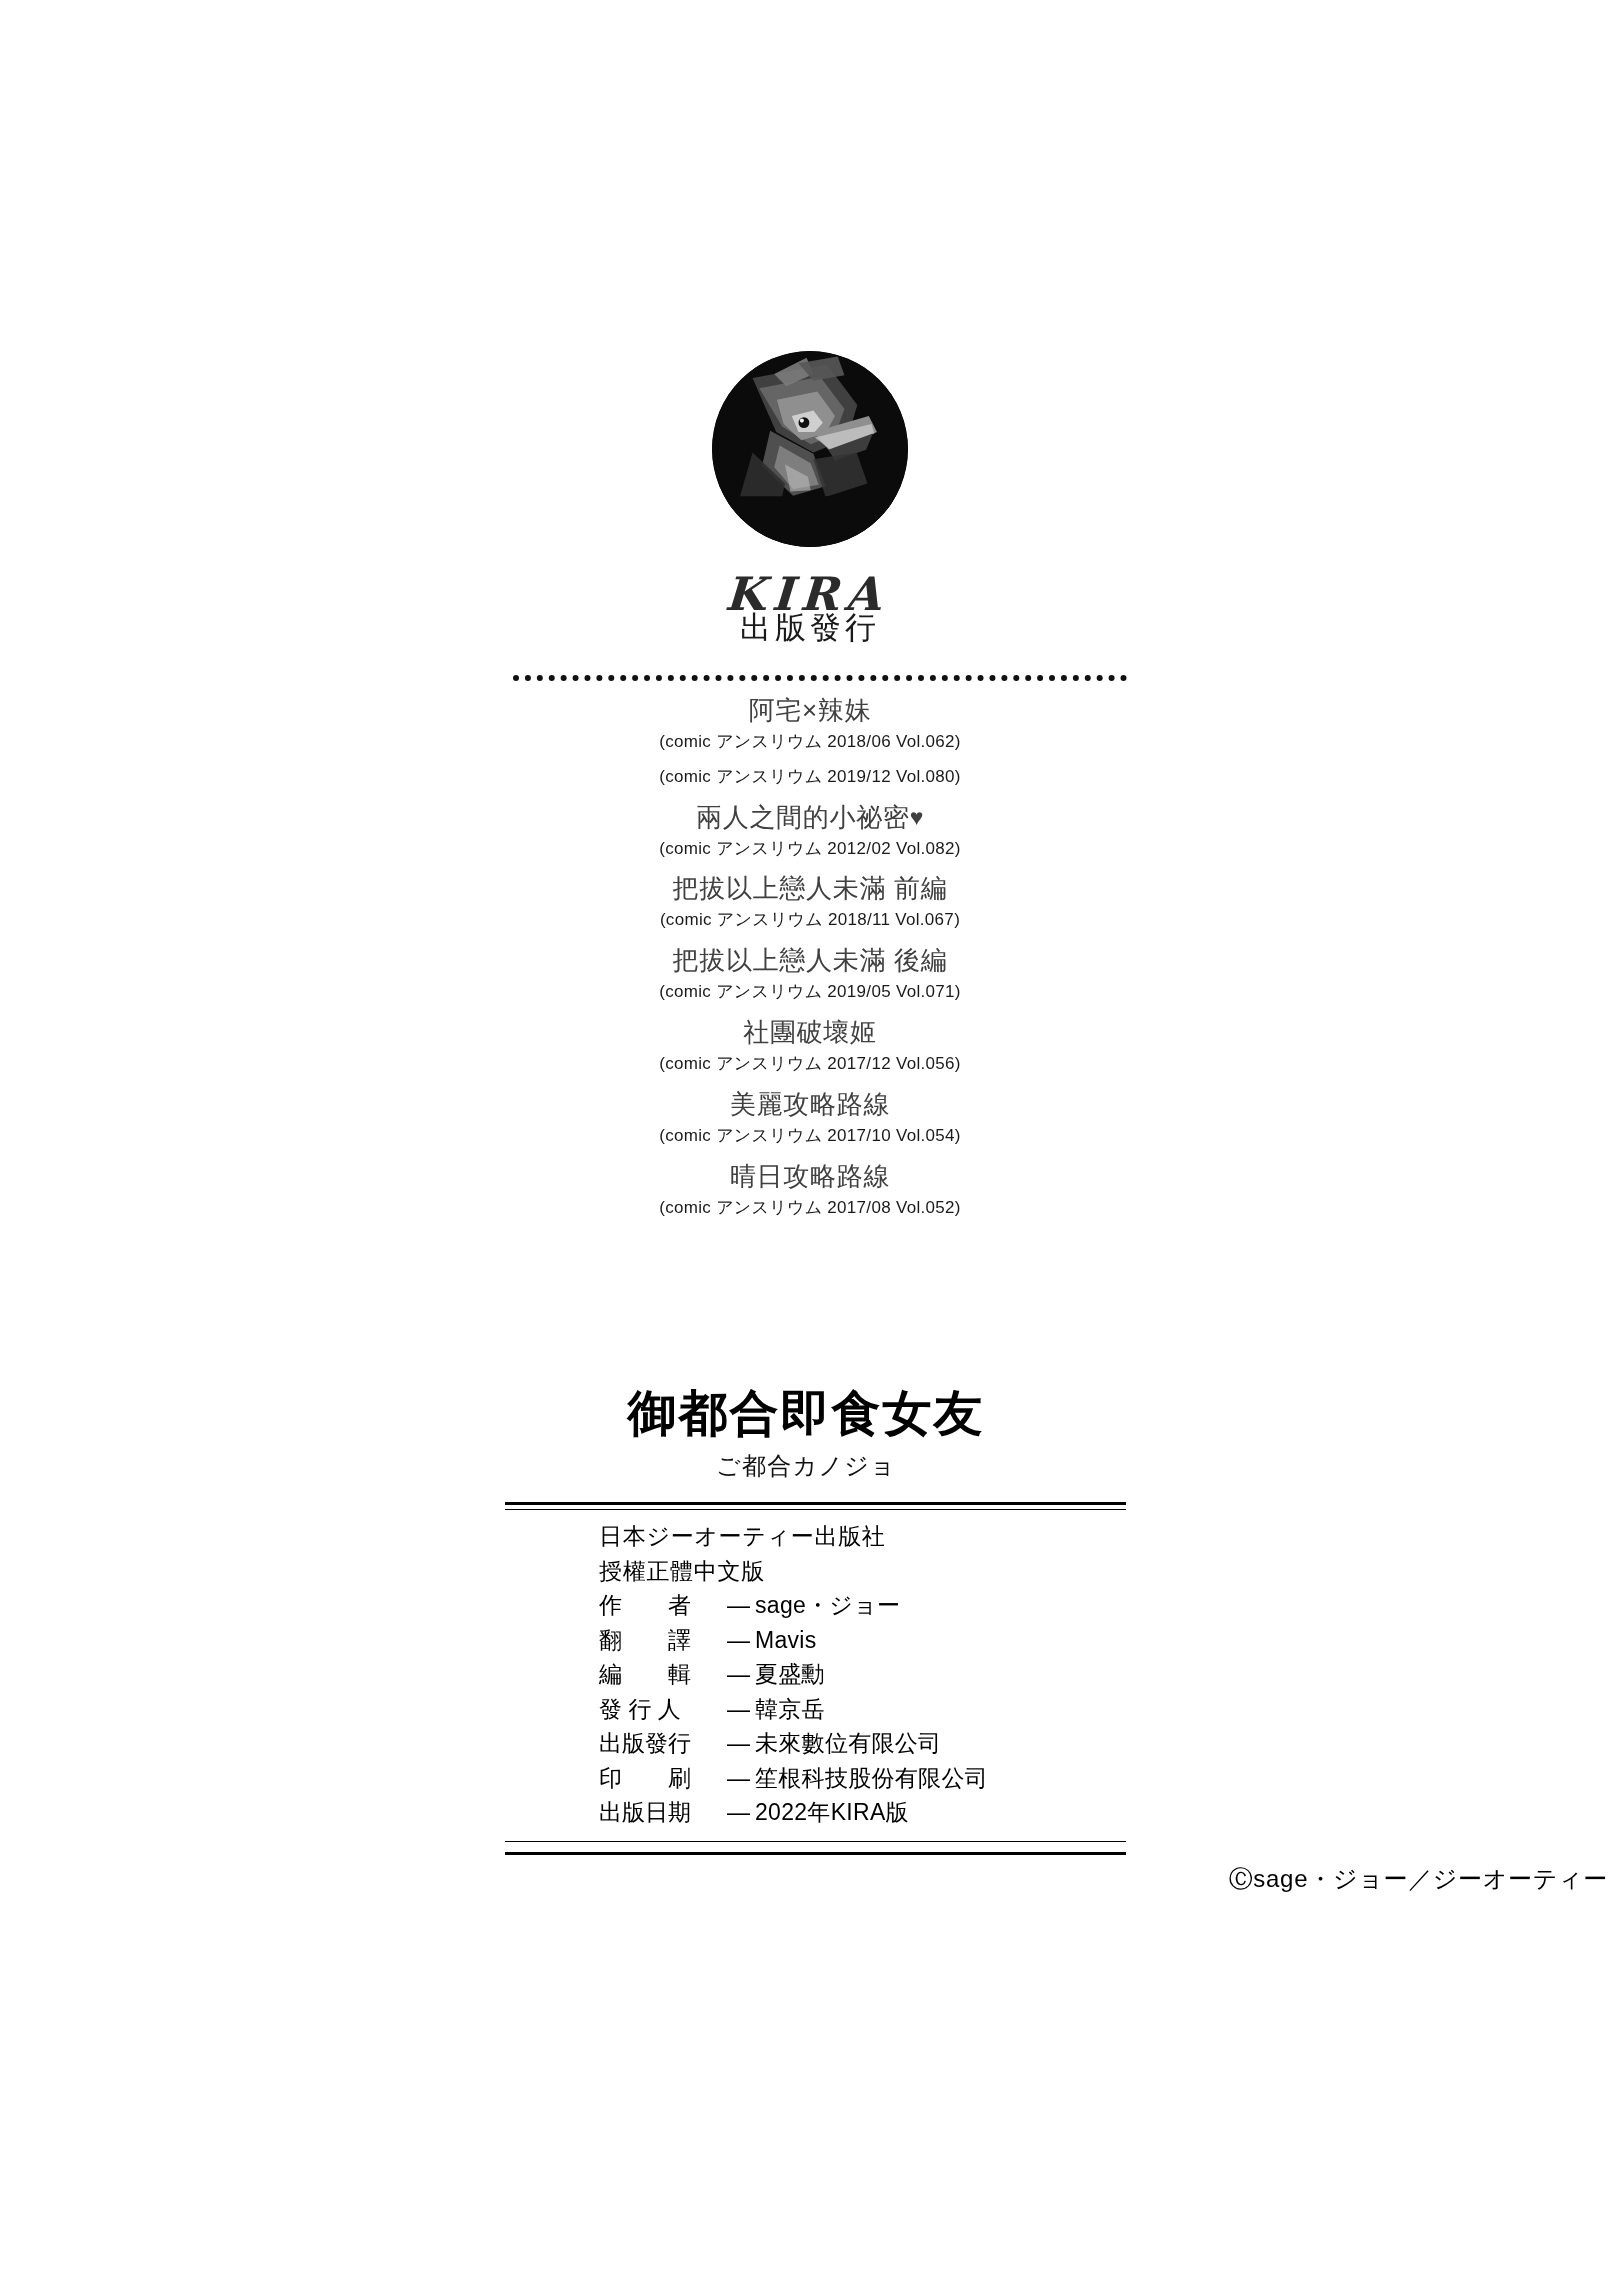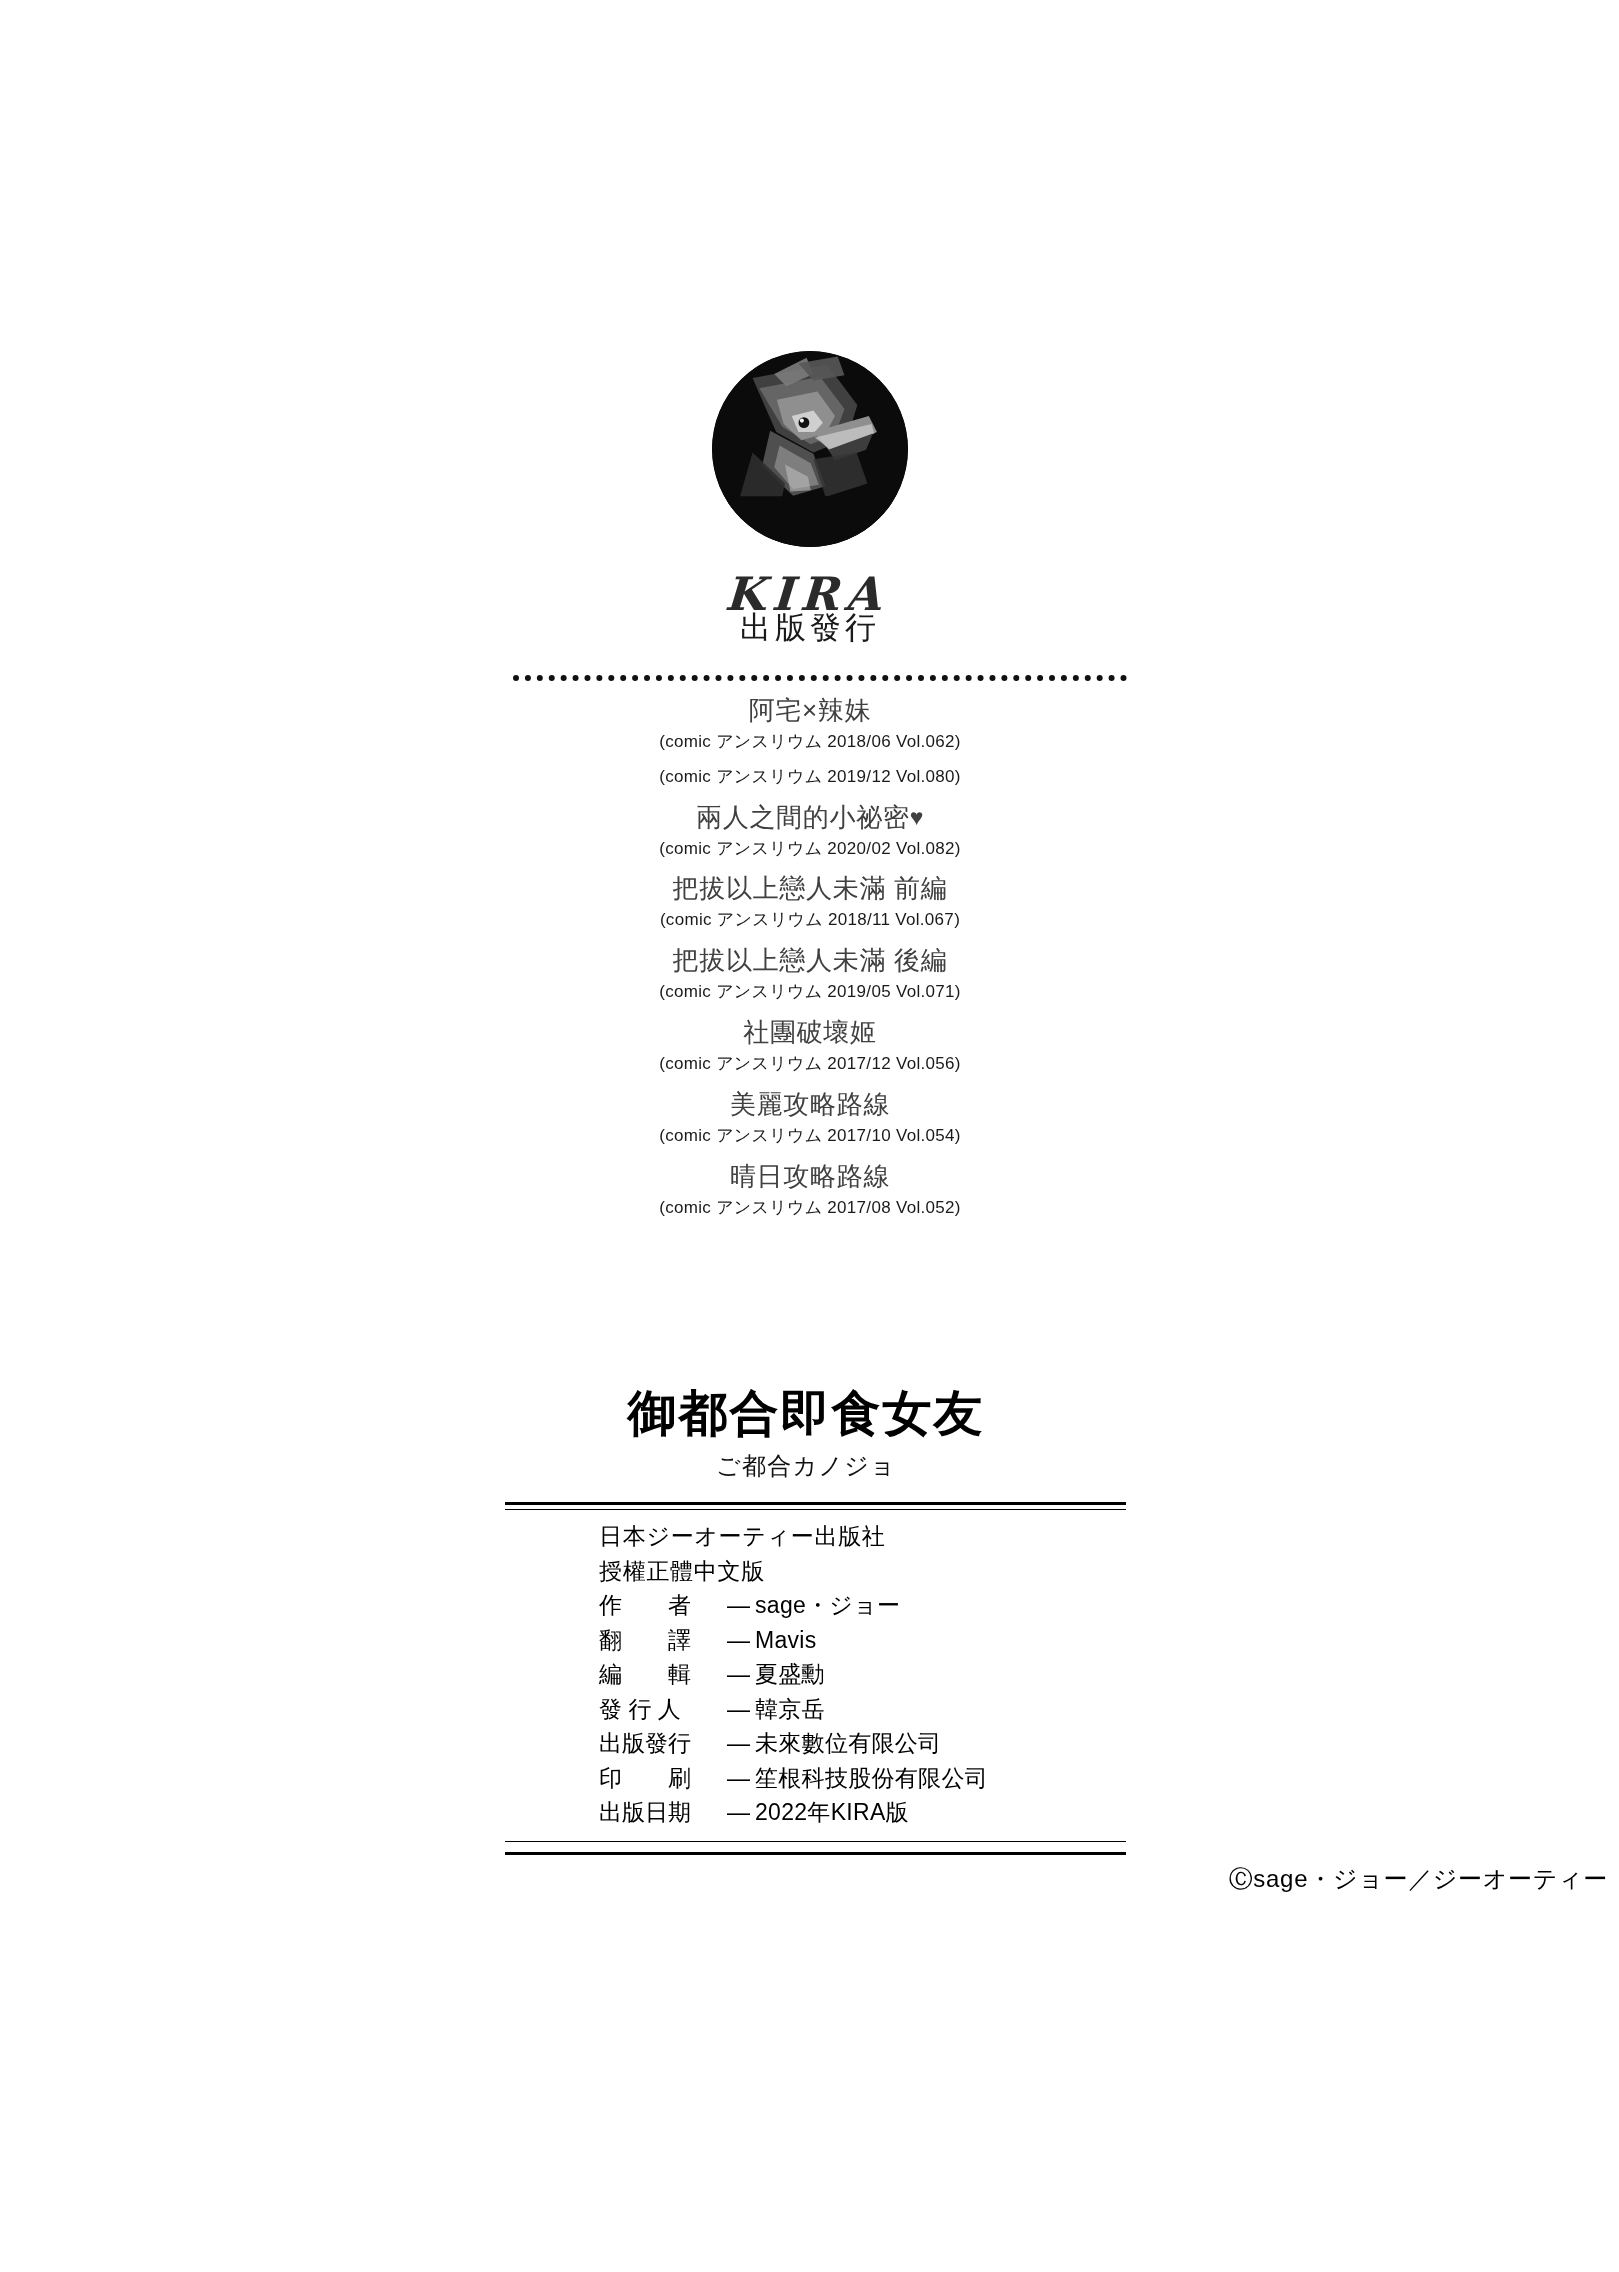--- a/index.html
+++ b/index.html
@@ -232,21 +232,21 @@
       <div class="credit-source">(comic アンスリウム 2018/06 Vol.062)</div>
     </div>
 
 
     <div class="credit-item">
       <div class="credit-source">(comic アンスリウム 2019/12 Vol.080)</div>
     </div>
 
     <div class="credit-item">
       <div class="credit-title"><span>兩人之間的小祕密</span><span class="heart">♥</span></div>
-      <div class="credit-source">(comic アンスリウム 2020/02 Vol.082)</div>
+      <div class="credit-source">(comic アンスリウム 2012/02 Vol.082)</div>
     </div>
 
     <div class="credit-item">
       <div class="credit-title">把拔以上戀人未滿 前編</div>
       <div class="credit-source">(comic アンスリウム 2018/11 Vol.067)</div>
     </div>
 
     <div class="credit-item">
       <div class="credit-title">把拔以上戀人未滿 後編</div>
       <div class="credit-source">(comic アンスリウム 2019/05 Vol.071)</div>

